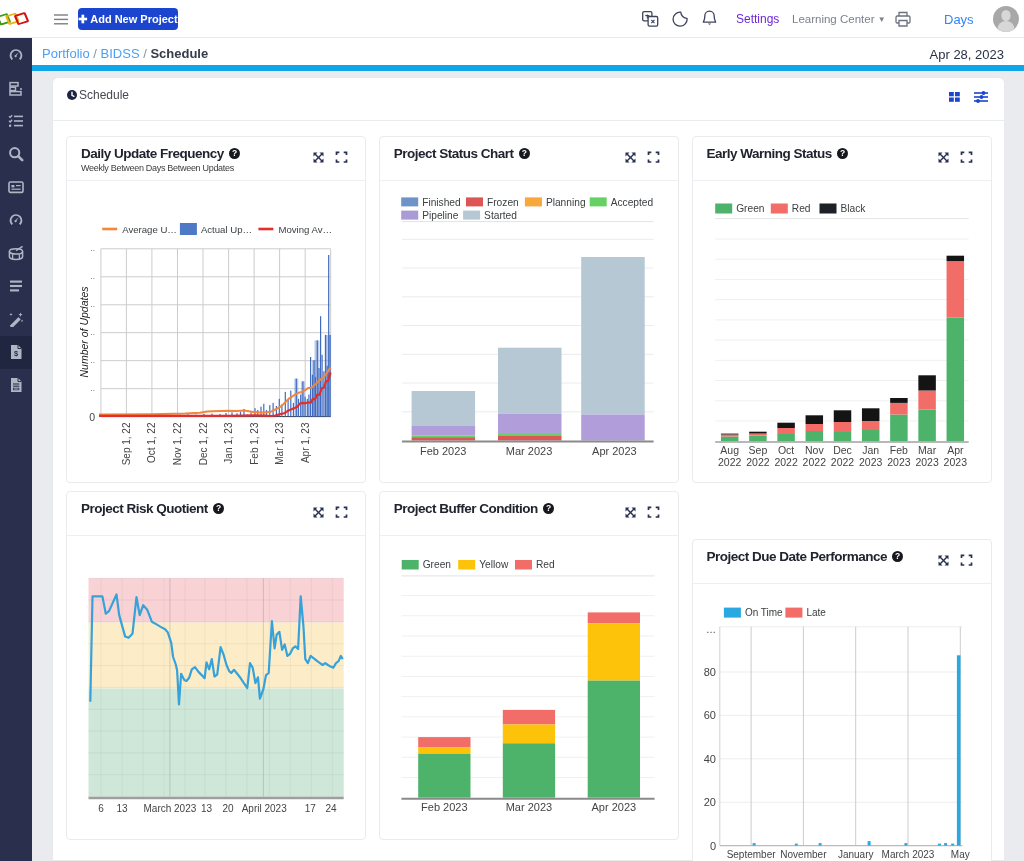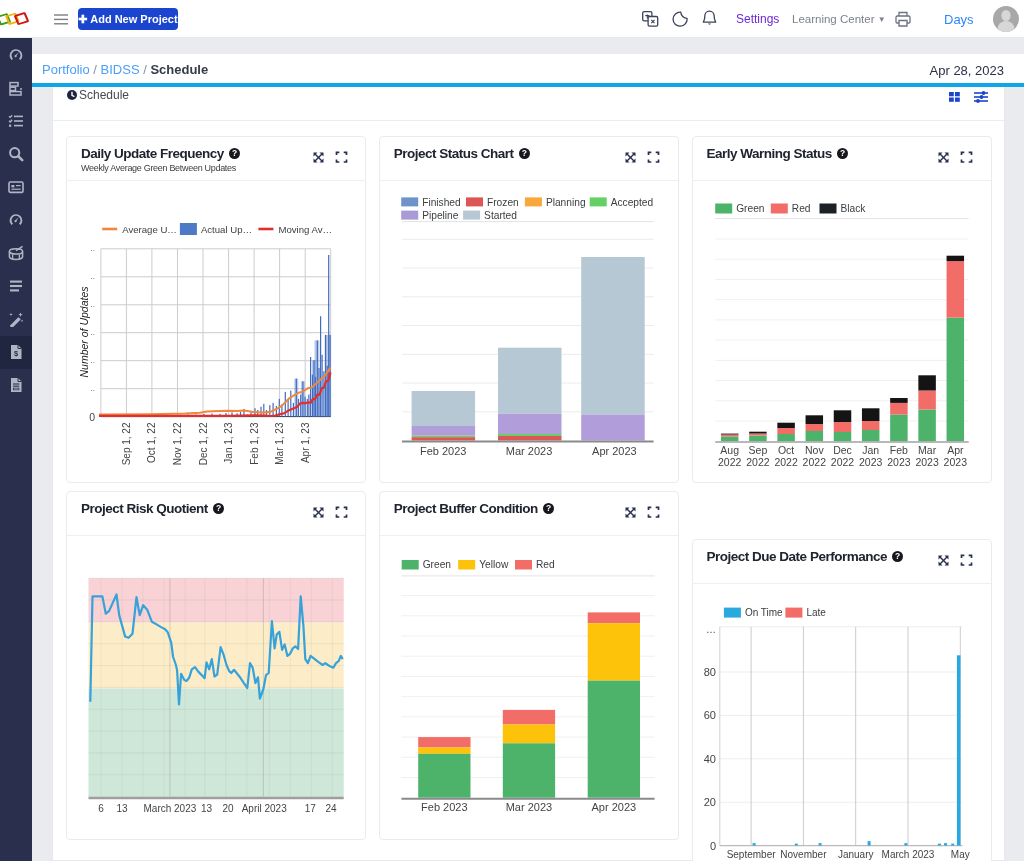--- a/index.html
+++ b/index.html
@@ -1,21 +1,21 @@
 <!DOCTYPE html>
 <html><head>
 <meta charset="utf-8">
 <style>
   * { margin:0; padding:0; box-sizing:border-box; }
   html,body { width:1024px; height:861px; font-family:"Liberation Sans", sans-serif; background:#e9ebee; overflow:hidden; }
   .abs { position:absolute; }
   #topbar { position:absolute; left:0; top:0; width:1024px; height:38px; background:#fff; border-bottom:1px solid #e8eaed; z-index:5; }
   #sidebar { position:absolute; left:0; top:38px; width:32px; height:823px; background:#2a2f4e; z-index:4; }
   .sbicon { position:absolute; left:0; width:32px; height:33px; display:flex; align-items:center; justify-content:center; }
-  #crumbbar { position:absolute; left:32px; top:38px; width:992px; height:33px; background:#fff; border-bottom:4px solid #0ea5e9; z-index:3;margin-top:16px; }
+  #crumbbar { position:absolute; left:32px; top:38px; width:992px; height:33px; background:#fff; border-bottom:6px solid #0ea5e9; z-index:3; }
   #maincard { position:absolute; left:52px; top:77px; width:953px; height:784px; background:#fff; border:1px solid #e7e9ec; border-radius:6px 6px 0 0; }
   #schedhead { position:absolute; left:0; top:0; width:951px; height:43px; border-bottom:1px solid #eaedf0; }
   .panel { position:absolute; width:300px; height:347px; background:#fff; border:1px solid #e9ebee; border-radius:4px; }
   .ptitle { position:absolute; left:14px; top:8.5px; font-size:13.5px; font-weight:bold; color:#20242f; letter-spacing:-0.5px; white-space:nowrap; }
   .psub { position:absolute; left:14px; top:26px; font-size:9px; letter-spacing:-0.3px; color:#3c3c3c; white-space:nowrap; }
   .pdivider { position:absolute; left:0; top:43px; width:298px; height:1px; background:#edeff1; }
   .qmark { display:inline-block; width:11px; height:11px; border-radius:50%; background:#16181d; color:#fff; font-size:8.5px; font-weight:bold; text-align:center; line-height:11px; vertical-align:1.5px; margin-left:5px; }
   .picons { position:absolute; }
   .chartsvg { position:absolute; left:-1px; top:43px; }
 </style>
@@ -218,21 +218,21 @@
       <g fill="#1b45cf">
           <circle cx="9.5" cy="2" r="1.9"></circle>
           <circle cx="7.5" cy="6" r="1.9"></circle>
           <circle cx="4" cy="10" r="1.9"></circle>
         </g>
     </svg>
   </div>
   <div id="panels">
 <div class="panel" style="left:13px;top:58px;height:347px;">
 <div class="ptitle">Daily Update Frequency<span class="qmark">?</span></div>
-        <div class="psub">Weekly Average Green Between Updates</div>
+        <div class="psub">Weekly Between Days Between Updates</div>
 <svg class="picons" style="left:242.5px;top:13px;" width="48" height="14" viewBox="0 0 48 14">
 <g stroke="#283050" stroke-width="1.4">
  <line x1="4.8" y1="3.8" x2="12.2" y2="11.2"></line>
             <line x1="12.2" y1="3.8" x2="4.8" y2="11.2"></line>
 </g>
 <g fill="#283050">
  <path d="M3.5 2.5 h4 l-4 4 z"></path>
             <path d="M13.5 2.5 v4 l-4-4 z"></path>
  <path d="M3.5 12.5 v-4 l4 4 z"></path>
             <path d="M13.5 12.5 h-4 l4-4 z"></path>

